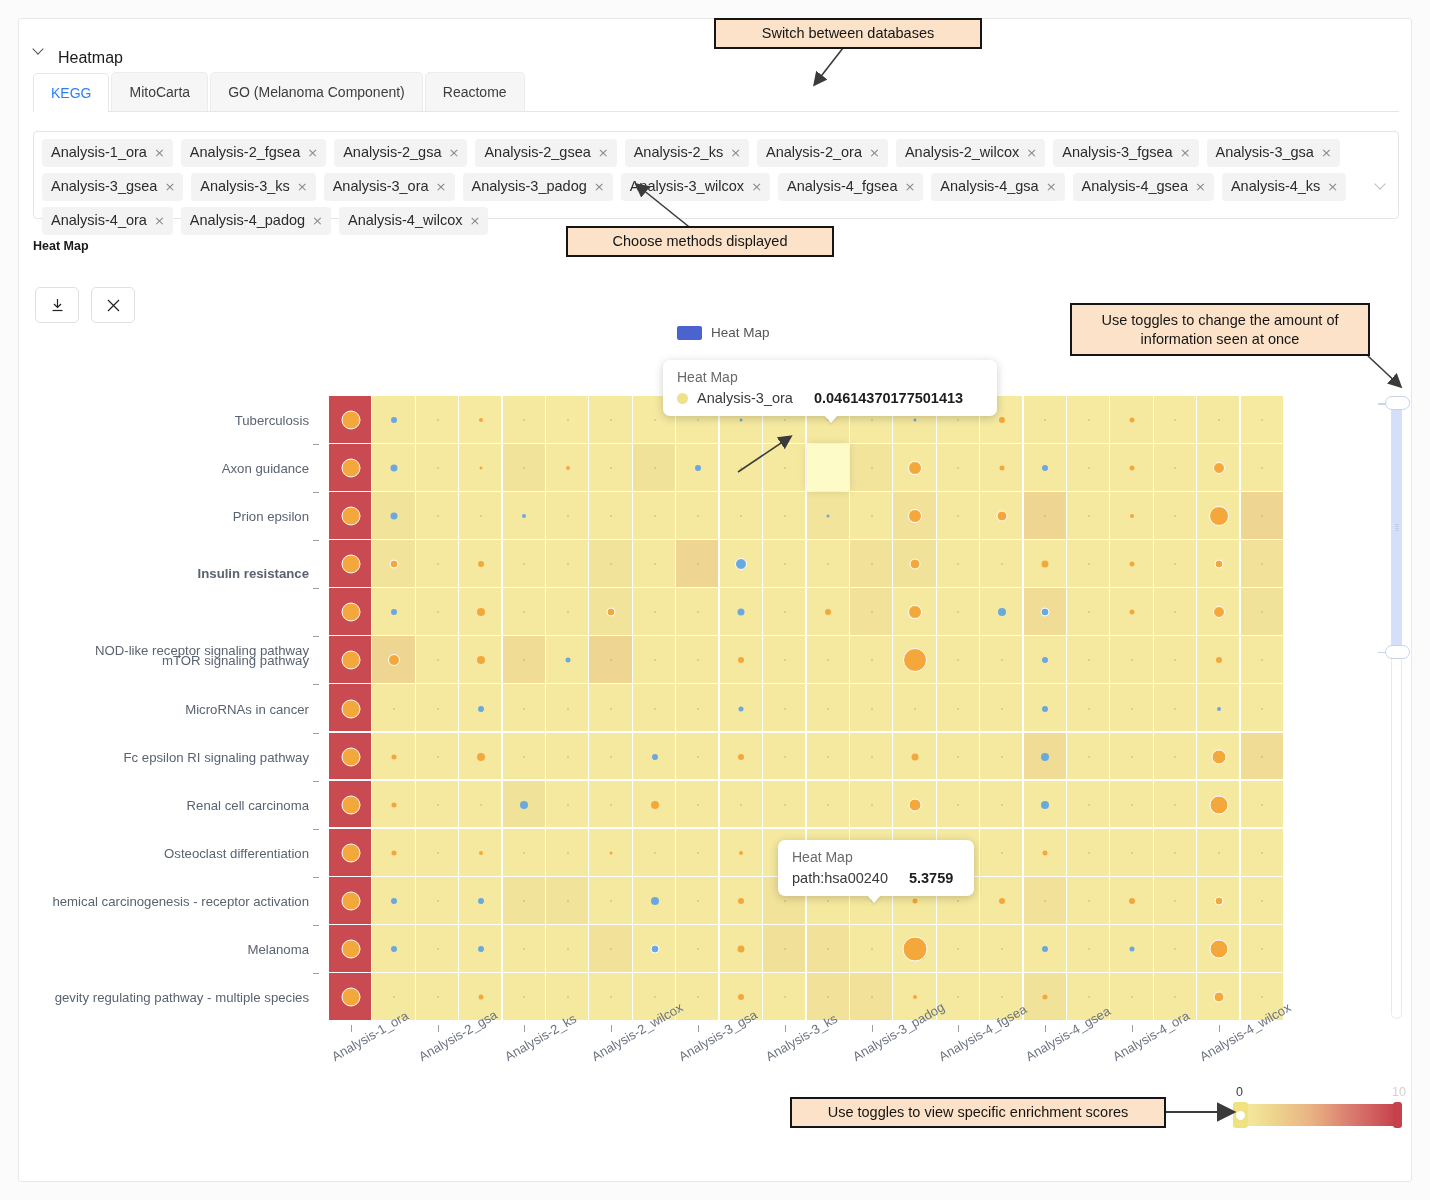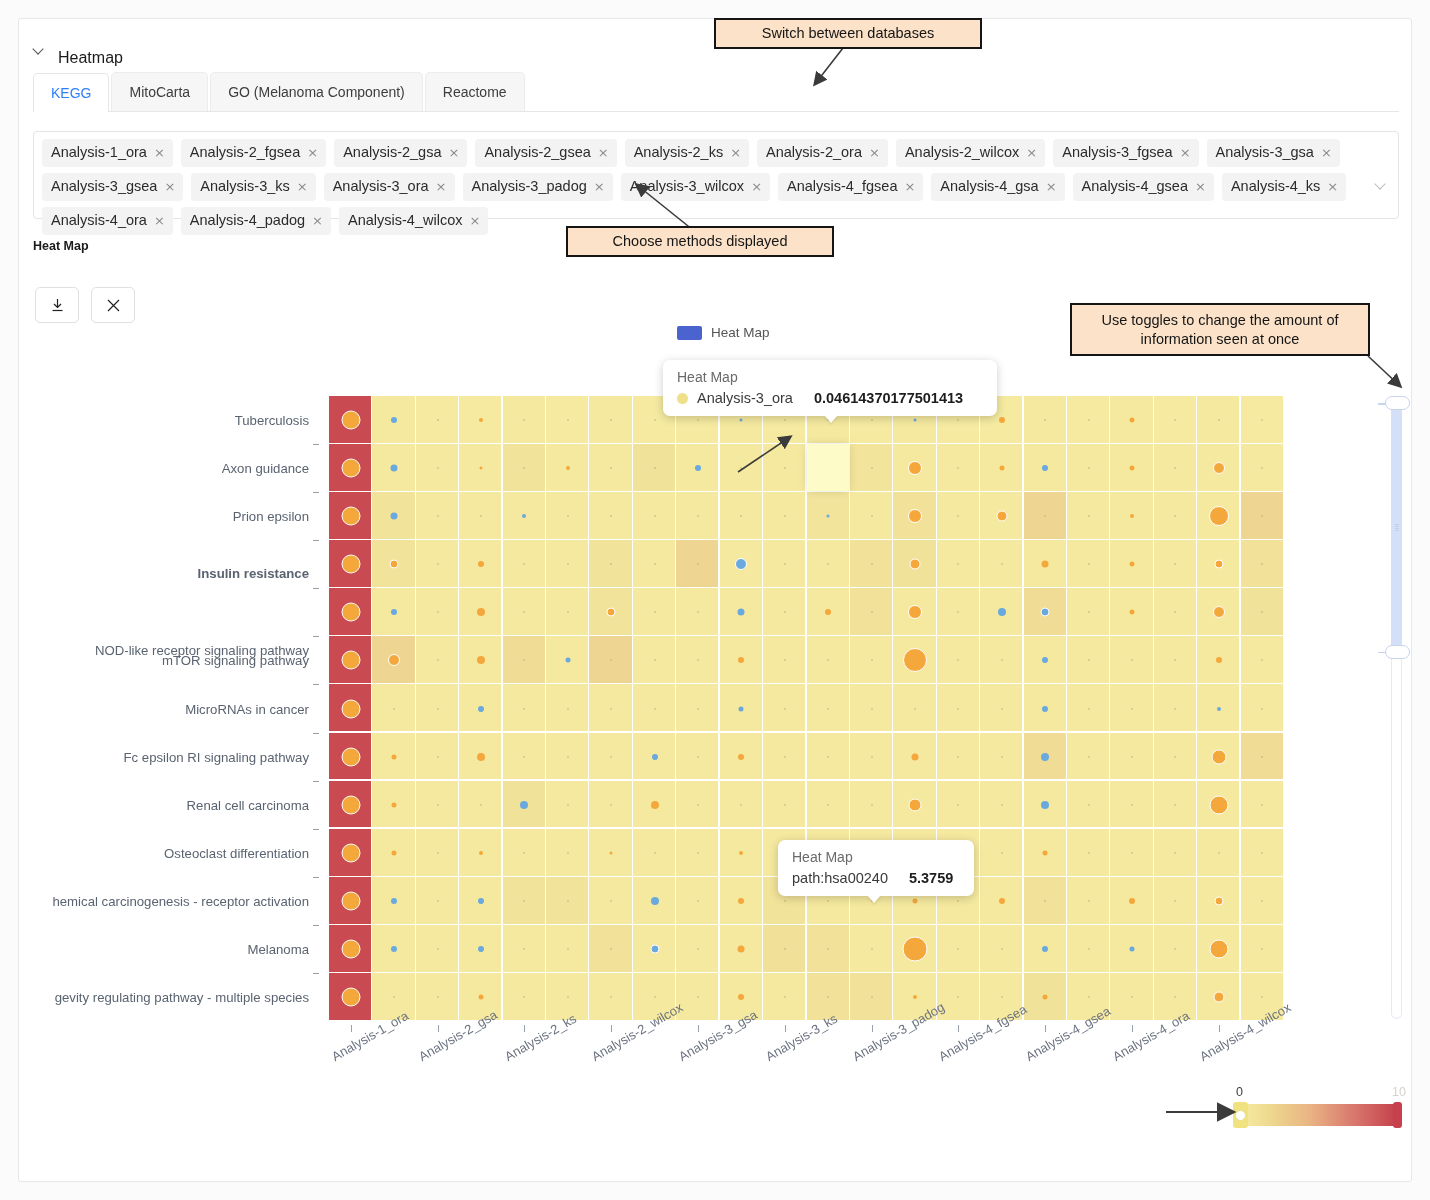--- a/index.html
+++ b/index.html
@@ -1151,13 +1151,14 @@
     <path d="M843,48 L815,84" stroke="#3b3b3b" stroke-width="1.6" fill="none" marker-end="url(#ah)"></path>
     <path d="M693,230 L637,185" stroke="#3b3b3b" stroke-width="1.6" fill="none" marker-end="url(#ah)"></path>
     <path d="M1368,356 L1400,386" stroke="#3b3b3b" stroke-width="1.6" fill="none" marker-end="url(#ah)"></path>
     <path d="M738,472 L790,437" stroke="#3b3b3b" stroke-width="1.6" fill="none" marker-end="url(#ah)"></path>
     <path d="M1166,1112 L1232,1112" stroke="#3b3b3b" stroke-width="2.2" fill="none" marker-end="url(#ah)"></path>
   </svg>
 
   <div class="ann" style="left:714px; top:18px; width:268px; height:31px;">Switch between databases</div>
   <div class="ann" style="left:1070px; top:303px; width:300px; height:53px;">Use toggles to change the amount of information seen at once</div>
   <div class="ann" style="left:566px; top:226px; width:268px; height:31px;">Choose methods displayed</div>
+  <div class="ann" style="left:790px; top:1097px; width:376px; height:31px;">Use toggles to view specific enrichment scores</div>
 </div>
 
 </body></html>

